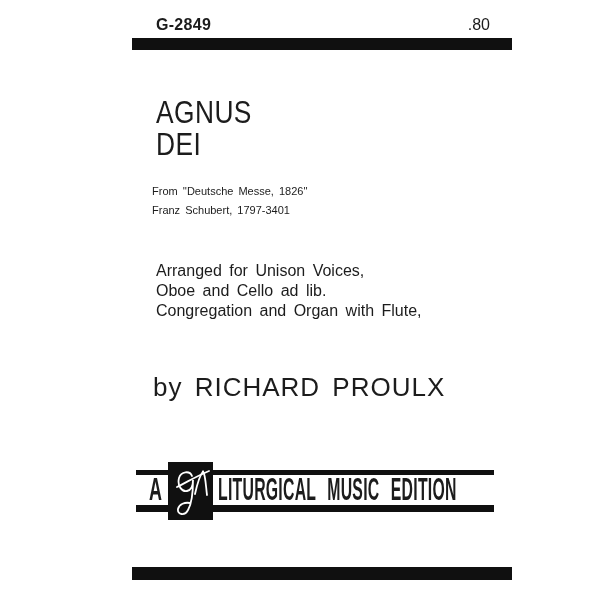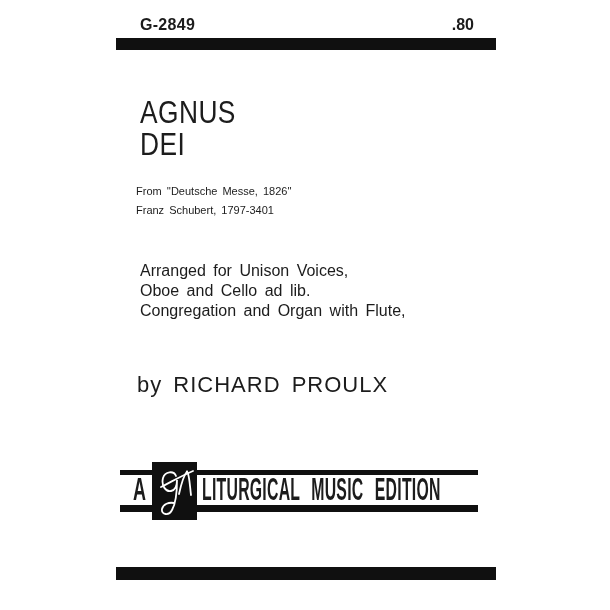--- a/index.html
+++ b/index.html
@@ -9,30 +9,30 @@
   }
   *{margin:0;padding:0;box-sizing:border-box;}
   html,body{width:610px;height:610px;}
   body{
     background:var(--bg);
     font-family:"Liberation Sans", sans-serif;
     color:var(--ink);
     position:relative;
     overflow:hidden;
   }
-  .page{position:absolute;inset:0;background:var(--bg);}
+  .page{position:absolute;inset:0;background:var(--bg);margin-left:16px;}
 
   
   .catalog{
     position:absolute;left:140px;top:16px;
     font-size:16px;font-weight:600;letter-spacing:.3px;
   }
   .price{
     position:absolute;left:448px;top:16px;width:26px;
-    font-size:16px;font-weight:700;text-align:right;
+    font-size:16px;font-weight:400;text-align:right;
   }
 
   
   .top-bar{
     position:absolute;left:116px;top:38px;width:380px;height:12px;
     background:var(--bar);
   }
   .bottom-bar{
     position:absolute;left:116px;top:567px;width:380px;height:13px;
     background:var(--bar);
@@ -60,21 +60,21 @@
   .arranged{
     position:absolute;left:140px;top:261px;
     font-size:16px;line-height:20px;word-spacing:3px;
     white-space:nowrap;
   }
   .arranged span{display:block;}
 
   
   .byline{
     position:absolute;left:137px;top:372px;
-    font-size:22px;font-weight:500;letter-spacing:1px;word-spacing:4px;
+    font-size:26px;font-weight:500;letter-spacing:1px;word-spacing:4px;
     white-space:nowrap;
   }
 
   
   .banner{position:absolute;left:0;top:0;width:610px;height:610px;pointer-events:none;}
   .banner .rule-top{
     position:absolute;left:120px;top:470px;width:358px;height:5px;background:var(--bar);
   }
   .banner .rule-bottom{
     position:absolute;left:120px;top:505px;width:358px;height:7px;background:var(--bar);

